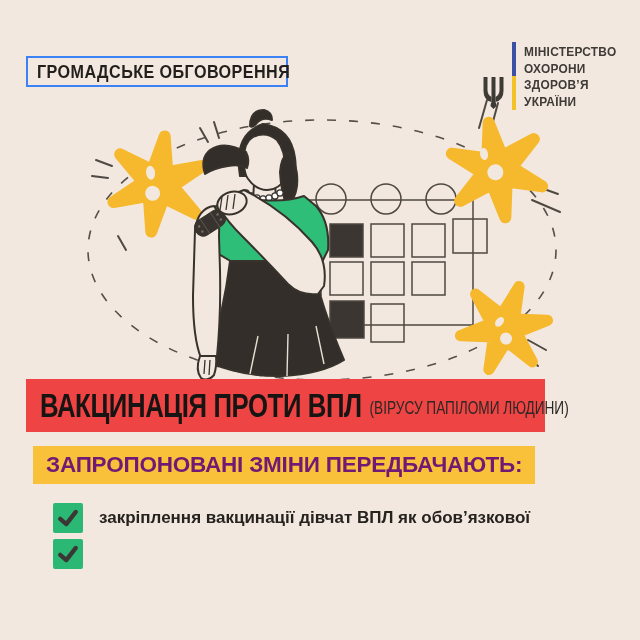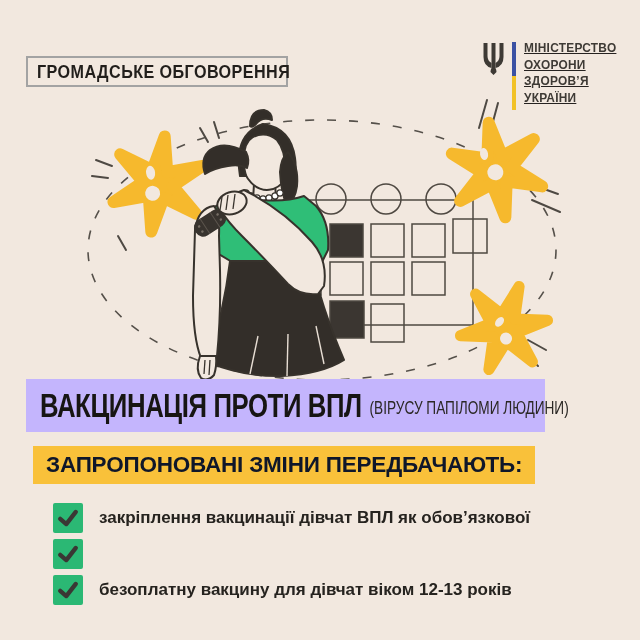--- a/index.html
+++ b/index.html
@@ -3,52 +3,52 @@
 <meta charset="utf-8">
 <style>
   html,body{margin:0;padding:0;}
   .poster{
     position:relative;width:640px;height:640px;background:#F2E8DF;overflow:hidden;
     font-family:"Liberation Sans",sans-serif;color:#262220;
   }
   
   .badge{
     position:absolute;left:26px;top:56px;width:262px;height:31px;box-sizing:border-box;
-    border:2px solid #a3a3a3;display:flex;align-items:center;padding-left:9px;z-index:4;
+    border:2px solid #3b82f6;display:flex;align-items:center;padding-left:9px;z-index:4;
   }
   .badge span{
     font-size:19px;font-weight:700;letter-spacing:.5px;color:#211E1B;white-space:nowrap;
     display:inline-block;transform:scaleX(.85);transform-origin:left center;
   }
   
-  .logo{position:absolute;left:481px;top:40px;display:flex;align-items:flex-start;z-index:4;text-decoration:underline;}
+  .logo{position:absolute;left:481px;top:40px;display:flex;align-items:flex-end;z-index:4;}
   .logo .trident{width:25px;height:34px;margin-top:2px;}
   .logo .flagbar{width:4px;height:68px;margin:2px 0 0 6px;background:#3B51A3;position:relative;}
   .logo .flagbar::after{content:"";position:absolute;left:0;bottom:0;width:4px;height:34px;background:#F2C227;}
   .logo .mtext{
     margin-left:8px;font-size:13.5px;font-weight:700;line-height:16.5px;color:#3E3A35;
     letter-spacing:.3px;transform:scaleX(.88);transform-origin:left top;white-space:nowrap;
   }
   
   .art{position:absolute;left:0;top:0;z-index:1;}
   
   .title-banner{
-    position:absolute;left:26px;top:379px;width:519px;height:53px;background:#c4b5fd;
+    position:absolute;left:26px;top:379px;width:519px;height:53px;background:#ef4444;
     display:flex;align-items:center;padding-left:14px;box-sizing:border-box;z-index:3;
   }
   .title-line{display:flex;align-items:center;gap:10px;white-space:nowrap;
     transform:scaleX(.78);transform-origin:left center;}
   .title-main{font-size:33px;font-weight:700;letter-spacing:-.5px;color:#171513;}
   .title-sub{font-size:17.5px;font-weight:400;letter-spacing:0;color:#2B2825;margin-top:5px;}
   
   .section-banner{
     position:absolute;left:33px;top:446px;height:38px;background:#F9C13A;
     display:inline-flex;align-items:center;padding:0 13px;z-index:3;
   }
-  .section-banner span{font-size:22.5px;font-weight:700;letter-spacing:-.2px;color:#0f172a;white-space:nowrap;}
+  .section-banner span{font-size:22.5px;font-weight:700;letter-spacing:-.2px;color:#701a75;white-space:nowrap;}
   
   .checklist{position:absolute;left:53px;top:503px;z-index:3;}
   .check-row{display:flex;align-items:center;margin-bottom:6px;height:30px;}
   .check-box{width:30px;height:30px;background:#2BB874;border-radius:2px;
     display:flex;align-items:center;justify-content:center;flex:0 0 30px;}
   .check-label{margin-left:16px;font-size:17px;font-weight:700;color:#26231F;letter-spacing:0;white-space:nowrap;}
 </style>
 </head>
 <body>
 
@@ -211,23 +211,15 @@
       </div>
       <span class="check-label">закріплення вакцинації дівчат ВПЛ як обов’язкової</span>
     </div>
     <div class="check-row">
       <div class="check-box">
         <svg width="26" height="26" viewBox="0 0 30 30">
           <path d="M6,16 L13,22 L24,8" fill="none" stroke="#3A3734" stroke-width="5" stroke-linecap="round" stroke-linejoin="round"></path>
         </svg>
       </div>
     </div>
-    <div class="check-row">
-      <div class="check-box">
-        <svg width="26" height="26" viewBox="0 0 30 30">
-          <path d="M6,16 L13,22 L24,8" fill="none" stroke="#3A3734" stroke-width="5" stroke-linecap="round" stroke-linejoin="round"></path>
-        </svg>
-      </div>
-      <span class="check-label">безоплатну вакцину для дівчат віком 12-13 років</span>
-    </div>
   </div>
 
 </div>
 
 </body></html>

